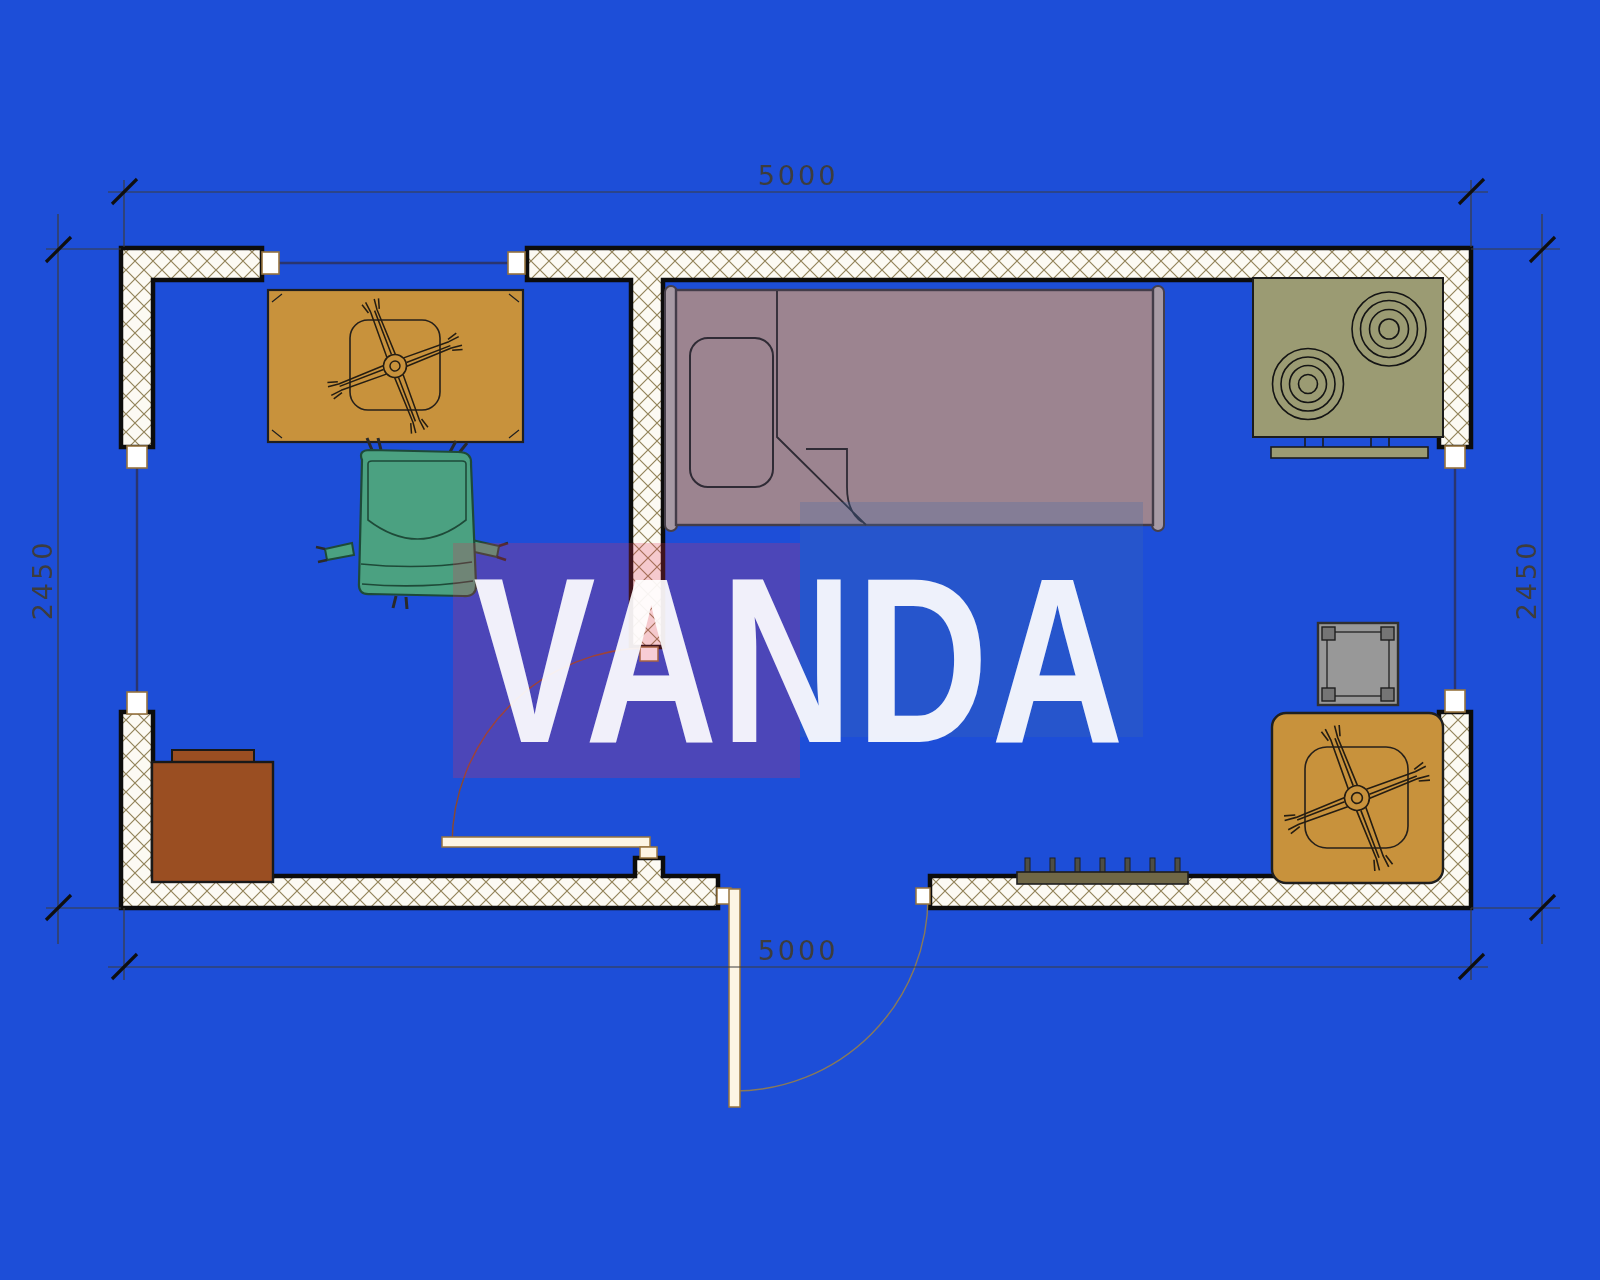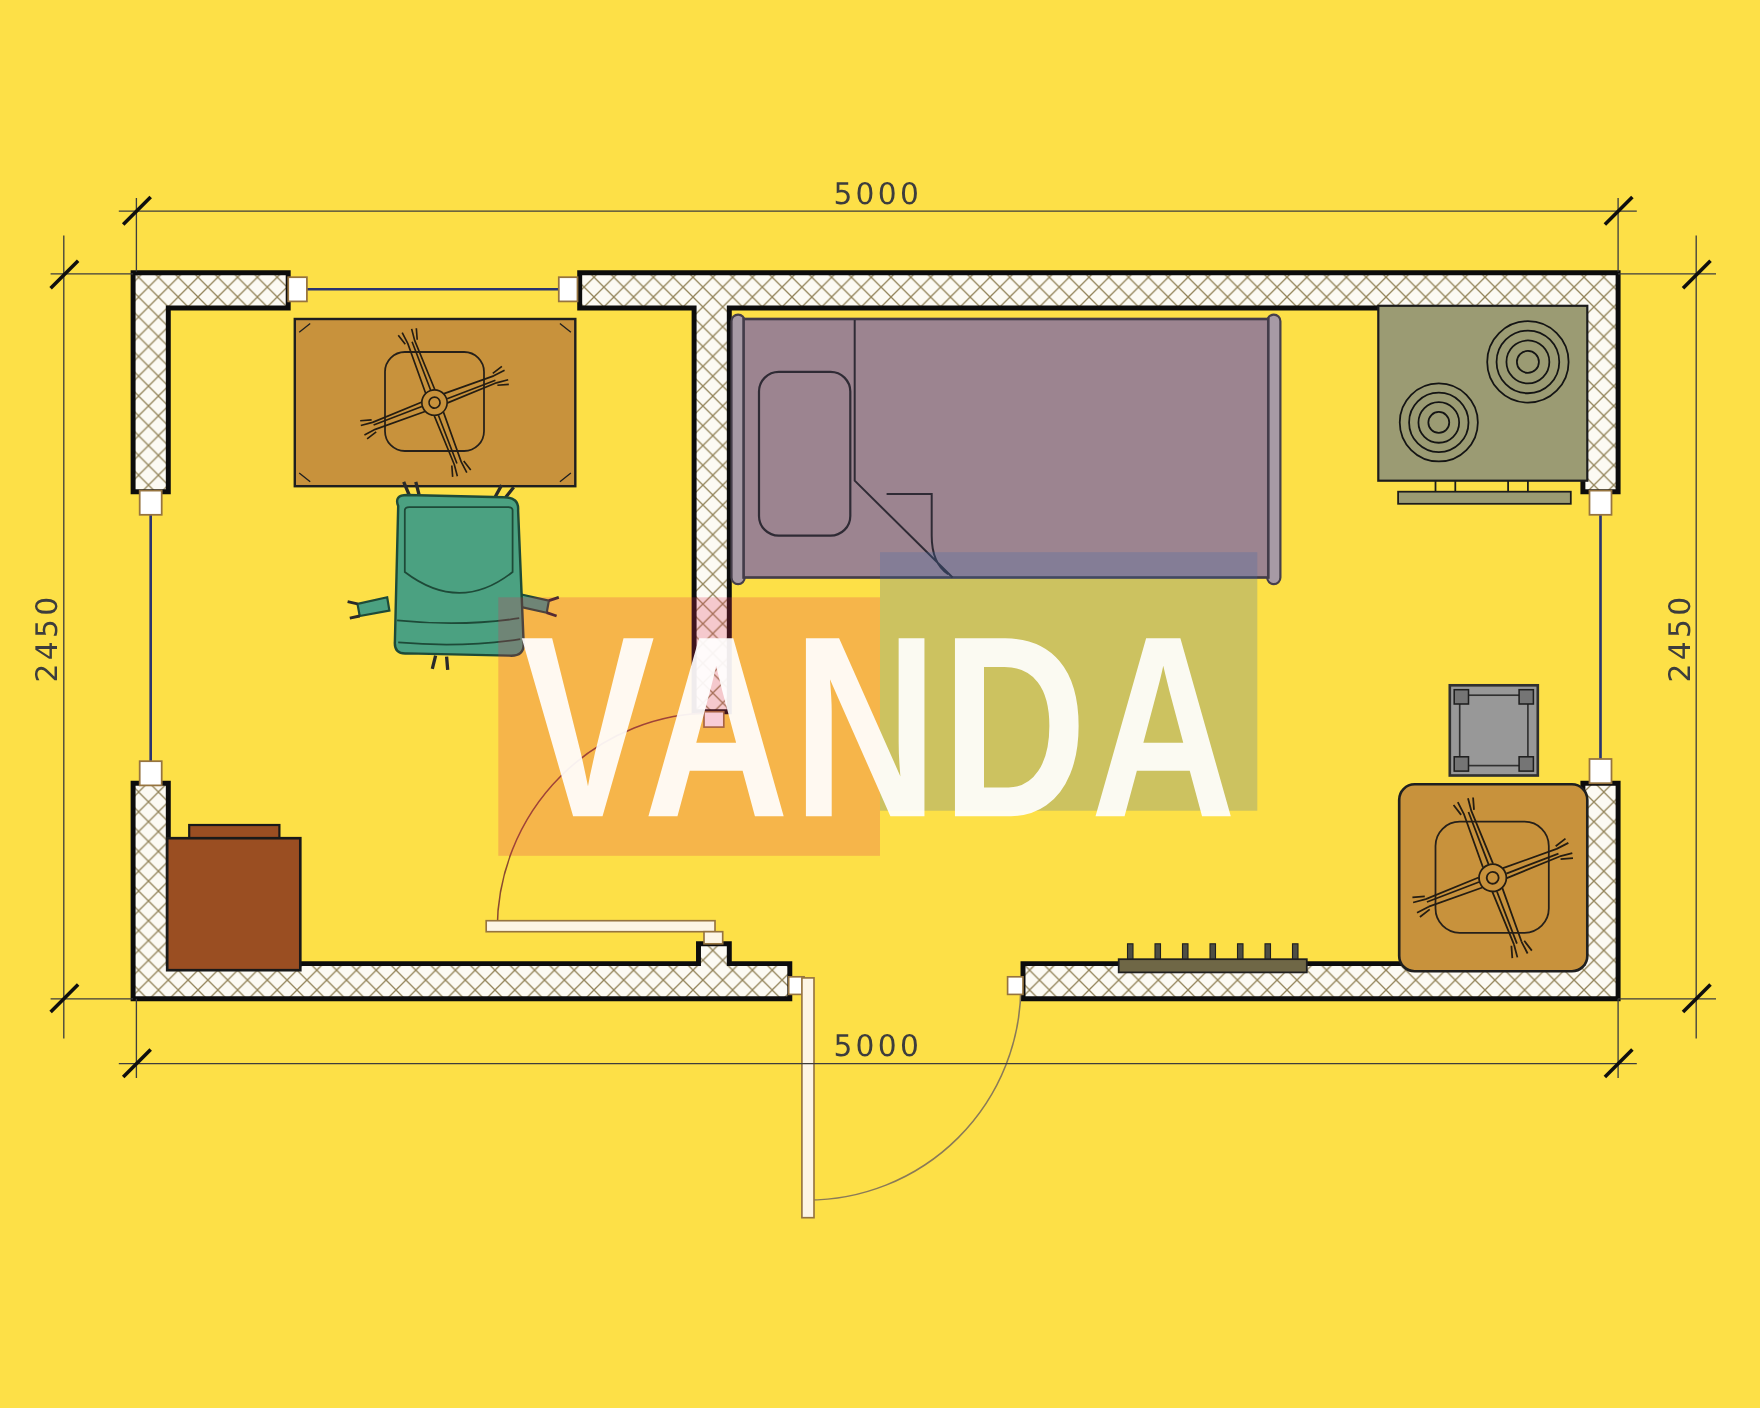--- a/index.html
+++ b/index.html
@@ -1,16 +1,16 @@
 <!DOCTYPE html>
 <html><head>
 <meta charset="utf-8">
 <style>
   html,body{margin:0;padding:0;background:#ffffff;}
-  .stage{position:relative;width:1600px;height:1280px;background:#fde047;overflow:hidden;
+  .stage{position:relative;width:1600px;height:1280px;background:#1d4ed8;overflow:hidden;
          font-family:"DejaVu Sans","Liberation Sans",sans-serif;}
   svg{display:block;}
   text.dim{font-family:"DejaVu Sans","Liberation Sans",sans-serif;font-size:27px;letter-spacing:3px;fill:#3d3d3d;}
   text.wm{font-family:"Liberation Sans","DejaVu Sans",sans-serif;font-weight:bold;}
 </style>
 </head>
 <body>
 
 <div class="stage">
 <svg width="1600" height="1280" viewBox="0 0 1600 1280">

